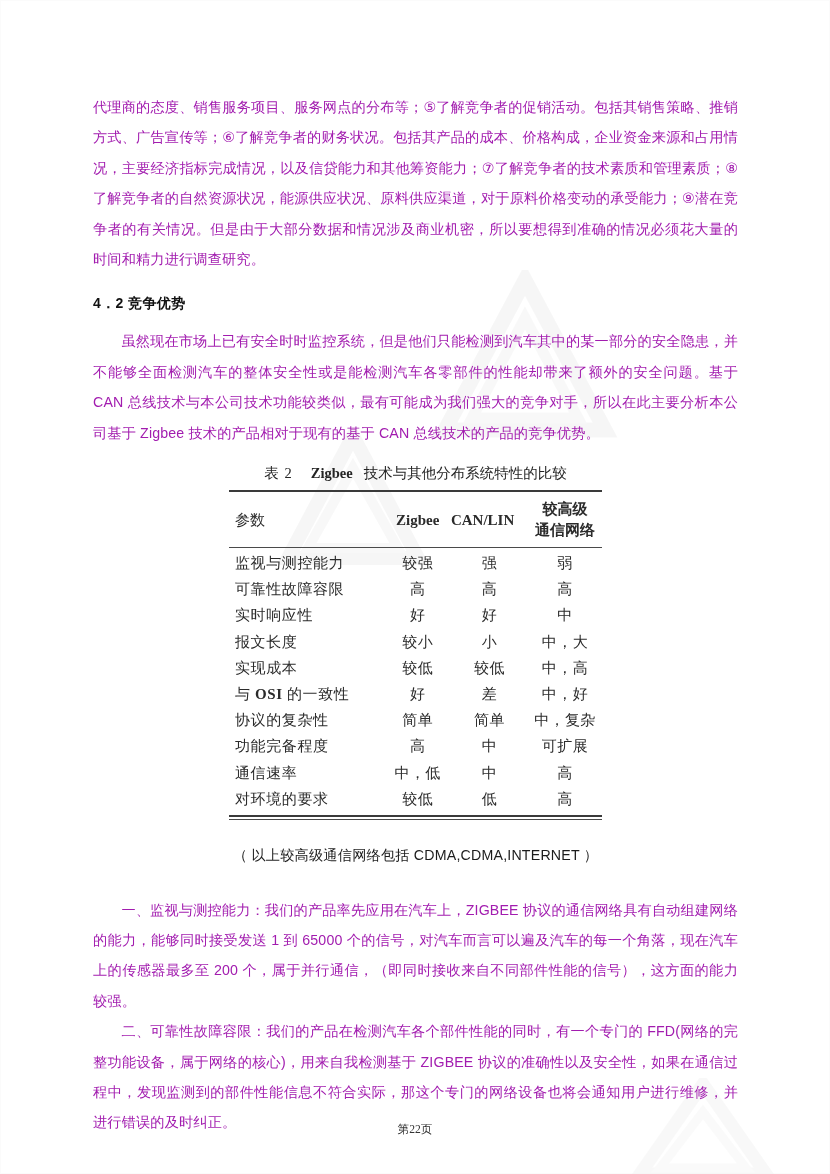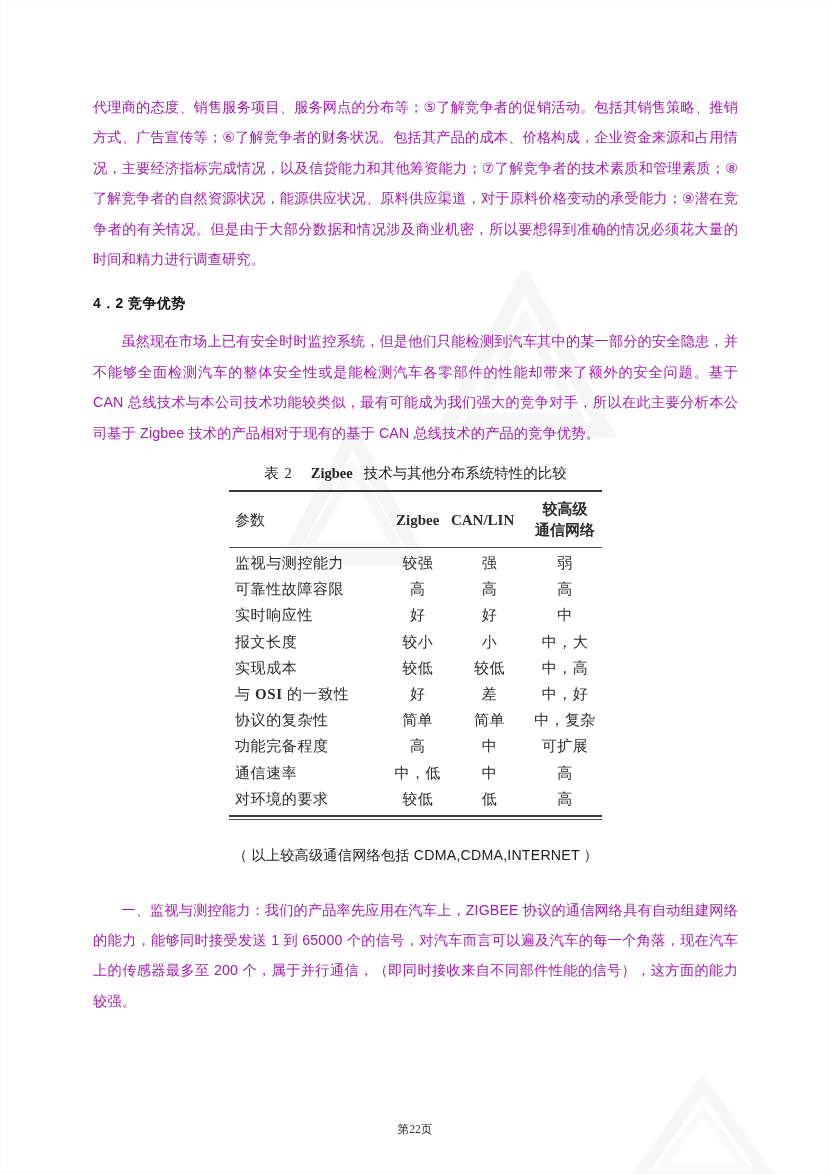--- a/index.html
+++ b/index.html
@@ -301,17 +301,18 @@
         </table>
 
         <div class="tbl-bottom-rule"></div>
       </div>
 
       <div class="table-note">（ 以上较高级通信网络包括 CDMA,CDMA,INTERNET ）</div>
     </div>
 
     <p class="para indent after-table">一、监视与测控能力：我们的产品率先应用在汽车上，ZIGBEE 协议的通信网络具有自动组建网络的能力，能够同时接受发送 1 到 65000 个的信号，对汽车而言可以遍及汽车的每一个角落，现在汽车上的传感器最多至 200 个，属于并行通信，（即同时接收来自不同部件性能的信号），这方面的能力较强。</p>
 
+    <p class="para indent">二、可靠性故障容限：我们的产品在检测汽车各个部件性能的同时，有一个专门的 FFD(网络的完整功能设备，属于网络的核心)，用来自我检测基于 ZIGBEE 协议的准确性以及安全性，如果在通信过程中，发现监测到的部件性能信息不符合实际，那这个专门的网络设备也将会通知用户进行维修，并进行错误的及时纠正。</p>
 
   </div>
 
   <div class="footer">第22页</div>
 </div>
 
 </body></html>

